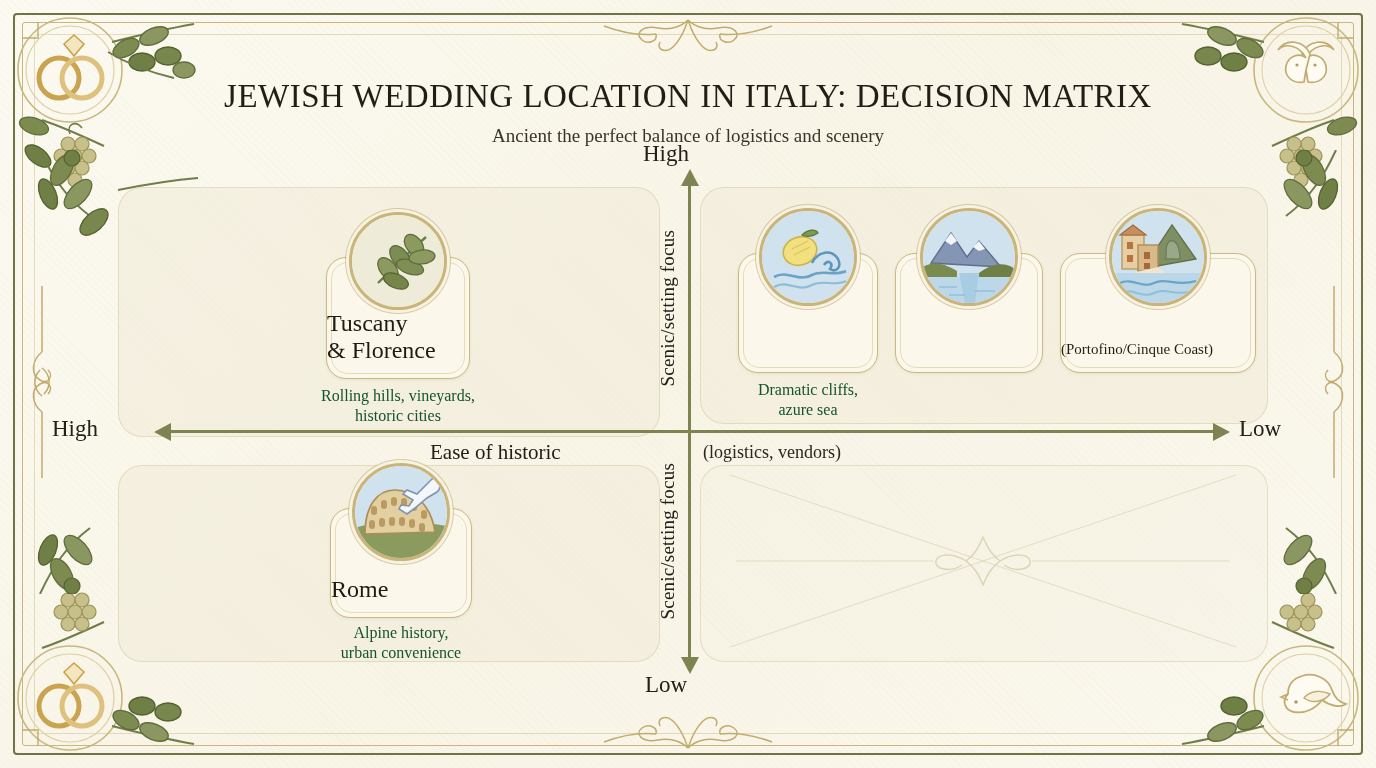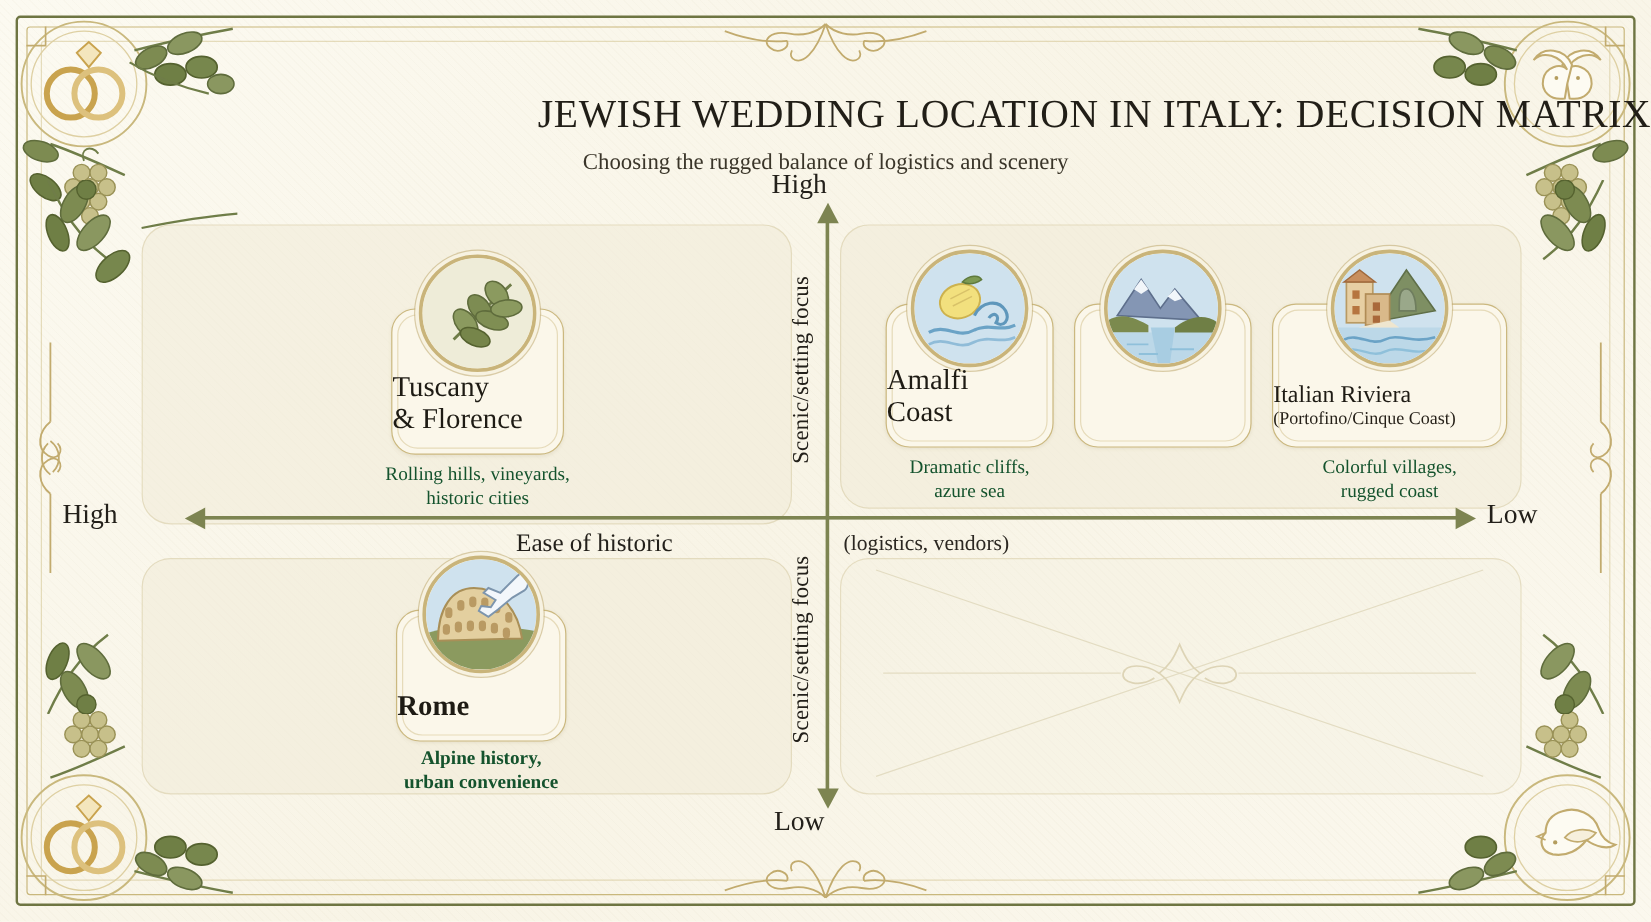--- a/index.html
+++ b/index.html
@@ -40,21 +40,20 @@
   .sv-l2{left:22px;top:470px;transform:scaleY(-1);}
   .sv-r{right:22px;top:150px;transform:scaleX(-1);}
   .sv-r2{right:22px;top:470px;transform:scale(-1,-1);}
 
   
   .header{position:absolute;left:0;right:0;top:78px;text-align:center;}
   .title{
     font-size:33px;letter-spacing:.5px;font-weight:400;
     color:#211e17;margin:0;
     font-family:"Liberation Serif", serif;
-    text-align:right;
   }
   .subtitle{font-size:19px;color:#3a3529;margin-top:10px;}
 
   
   .matrix{position:absolute;left:100px;top:175px;width:1185px;height:500px;}
 
   .quad{position:absolute;border-radius:24px;background:rgba(240,234,214,.52);
     border:1px solid rgba(206,190,146,.42);}
   .quad-tl{left:18px;top:12px;width:540px;height:248px;}
   .quad-tr{left:600px;top:12px;width:566px;height:235px;}
@@ -104,21 +103,21 @@
     background:#f6f1dd;border:3px solid #c9b47a;
     box-shadow:0 0 0 3px #f7f2e1, 0 0 0 4px rgba(190,168,110,.55);
     overflow:hidden;}
   .medallion svg{display:block;}
 
   
   .card-tuscany{left:226px;top:82px;width:142px;height:120px;}
   .card-amalfi{left:638px;top:78px;width:138px;height:118px;}
   .card-lakes{left:795px;top:78px;width:146px;height:118px;}
   .card-riviera{left:960px;top:78px;width:194px;height:118px;}
-  .card-rome{left:230px;top:333px;width:140px;height:108px;font-weight:bold;}
+  .card-rome{left:230px;top:333px;width:140px;height:108px;}
 </style>
 </head>
 <body>
 
 <div id="stage">
 
   <div class="frame-outer"></div>
   <div class="frame-inner"></div>
   <div class="frame-inner2"></div>
 
@@ -343,21 +342,21 @@
     <svg width="110" height="120" viewBox="0 0 110 120">
       <path d="M18 0 C30 26 44 48 68 66" fill="none" stroke="#6f7d48" stroke-width="2"></path>
       <ellipse cx="40" cy="20" rx="9" ry="17" fill="#7d8b51" stroke="#5f6c3c" stroke-width="1.3" transform="rotate(30 40 20)"></ellipse>
       <ellipse cx="56" cy="44" rx="9" ry="18" fill="#8a9760" stroke="#5f6c3c" stroke-width="1.3" transform="rotate(42 56 44)"></ellipse>
       <circle cx="50" cy="8" r="8" fill="#6f7f45" stroke="#55622f" stroke-width="1.2"></circle>
     </svg>
   </div>
 
   <div class="header">
     <h1 class="title">JEWISH WEDDING LOCATION IN ITALY: DECISION MATRIX</h1>
-    <div class="subtitle">Choosing the rugged balance of logistics and scenery</div>
+    <div class="subtitle">Ancient the perfect balance of logistics and scenery</div>
   </div>
 
   <div class="matrix">
 
     <div class="quad quad-tl"></div>
     <div class="quad quad-tr"></div>
     <div class="quad quad-bl"></div>
     <div class="quad quad-br"></div>
 
     <div class="quad-deco">
@@ -420,24 +419,20 @@
       <div class="medallion" style="top:-46px">
         <svg width="92" height="92" viewBox="0 0 92 92">
           <circle cx="46" cy="46" r="46" fill="#cfe2ee"></circle>
           <ellipse cx="38" cy="40" rx="17" ry="14" fill="#f2e07e" stroke="#cdb24e" stroke-width="1.6" transform="rotate(-18 38 40)"></ellipse>
           <path d="M40 24 C46 18 54 18 56 22 C50 26 44 26 40 24 Z" fill="#7d9a52" stroke="#5f7a3c" stroke-width="1.3"></path>
           <path d="M30 38 l16 -8 M32 44 l16 -8" stroke="#d8c269" stroke-width="1.2" fill="none"></path>
           <path d="M50 52 C56 40 70 38 76 48 C80 56 74 62 68 58 C72 52 66 48 62 54" fill="none" stroke="#5f97bb" stroke-width="2.6"></path>
           <path d="M12 66 C26 58 36 72 50 64 C62 58 72 66 84 60" fill="none" stroke="#6ba3c6" stroke-width="2.6"></path>
           <path d="M12 76 C26 68 36 82 50 74 C62 68 72 76 84 70" fill="none" stroke="#90bcd8" stroke-width="2.2"></path>
         </svg>
-      </div>
-      <div class="card-label">
-        <span class="card-name">Amalfi</span>
-        <span class="card-name">Coast</span>
       </div>
       <div class="card-desc" style="top:126px;white-space:pre-line">Dramatic cliffs,
 azure sea</div>
     </div>
 
     <div class="card card-lakes">
       <div class="card-inner"></div>
       <div class="medallion" style="top:-46px">
         <svg width="92" height="92" viewBox="0 0 92 92">
           <circle cx="46" cy="46" r="46" fill="#cfe2ee"></circle>
@@ -467,25 +462,22 @@
           <rect x="32" y="52" width="6" height="6" fill="#a9683a"></rect>
           <path d="M8 24 L21 14 L34 24 Z" fill="#c88f5e" stroke="#a0693c" stroke-width="1.2"></path>
           <path d="M58 30 C64 28 68 36 68 48 L54 48 C54 38 54 32 58 30 Z" fill="#9aa88a" stroke="#6f7d5e" stroke-width="1.4"></path>
           <path d="M0 62 L92 62 L92 92 L0 92 Z" fill="#bcd8e8"></path>
           <path d="M20 62 L46 56 L54 62 Z" fill="#efe6cf"></path>
           <path d="M8 72 C20 66 30 78 42 72 C54 66 64 76 84 70" fill="none" stroke="#6ba3c6" stroke-width="2.2"></path>
           <path d="M8 82 C20 76 30 88 42 82 C54 76 64 86 84 80" fill="none" stroke="#8fc0da" stroke-width="2"></path>
         </svg>
       </div>
       <div class="card-label">
-        <span class="card-name small">Italian Riviera</span>
         <span class="card-sub tiny">(Portofino/Cinque Coast)</span>
       </div>
-      <div class="card-desc" style="top:126px;white-space:pre-line">Colorful villages,
-rugged coast</div>
     </div>
 
     <div class="card card-rome">
       <div class="card-inner"></div>
       <div class="medallion" style="top:-46px">
         <svg width="92" height="92" viewBox="0 0 92 92">
           <circle cx="46" cy="46" r="46" fill="#cfe2ee"></circle>
           <path d="M0 62 C22 54 60 54 92 60 L92 92 L0 92 Z" fill="#8b9a5f"></path>
           <path d="M10 68 C10 40 22 24 40 24 C58 24 76 38 80 66 Z" fill="#e3cf9f" stroke="#a98f57" stroke-width="1.7"></path>
           <g fill="#b99a63">

